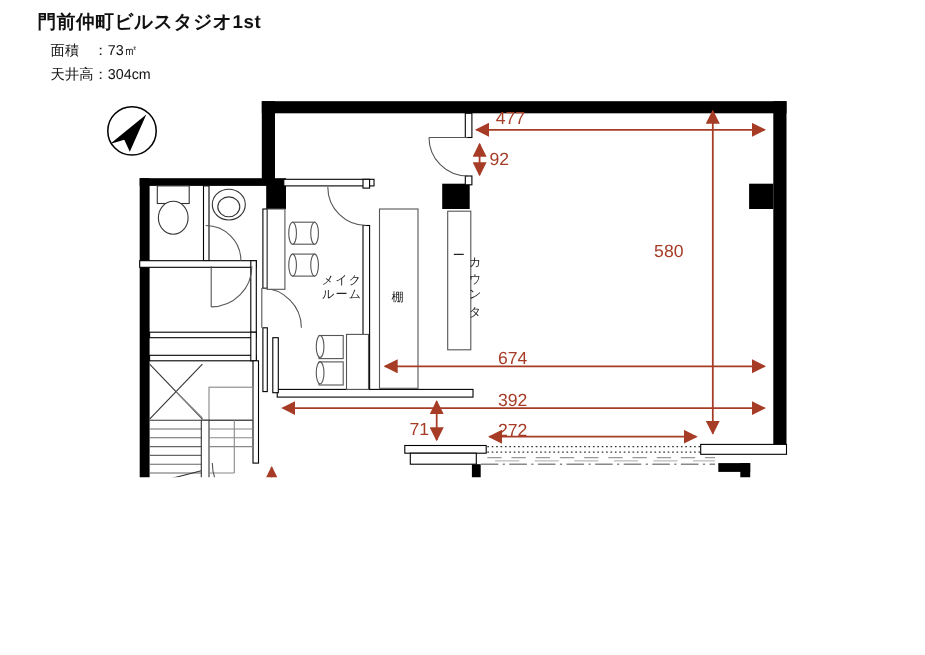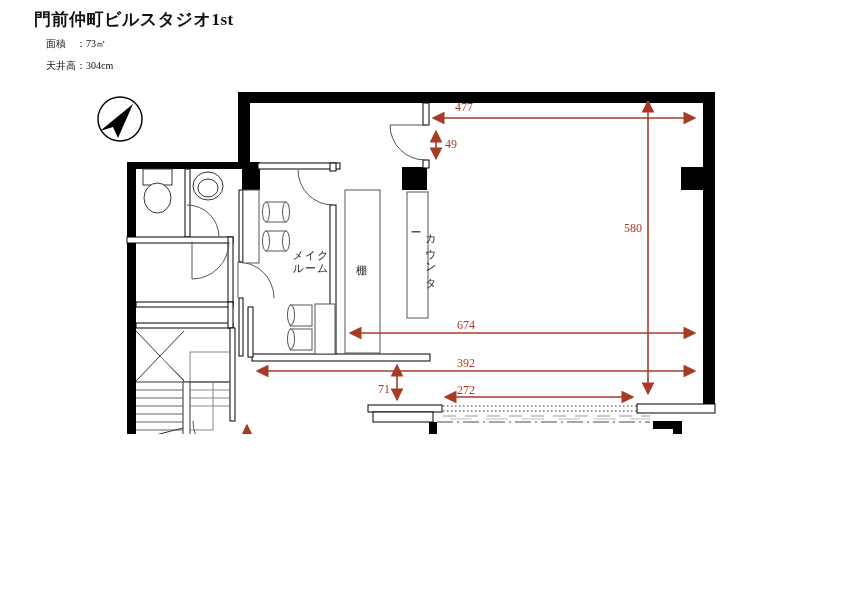--- a/index.html
+++ b/index.html
@@ -1,21 +1,21 @@
 <!DOCTYPE html>
 <html style="--accent: #a63c26;"><head>
 <meta charset="utf-8">
 <style>
   html,body{margin:0;padding:0;background:#fff;}
   .page{position:relative;width:841px;height:434px;background:#fff;overflow:hidden;
-        font-family:Liberation Serif, serif;color:#111;}
+        font-family:Liberation Sans, sans-serif;color:#111;}
   .abs{position:absolute;}
   .title{font-size:17px;font-weight:600;letter-spacing:.5px;}
-  .meta{font-size:10px;}
-  .dim{font-size:12px;color:var(--accent,#a63c26);}
+  .meta{font-size:13px;}
+  .dim{font-size:16px;color:var(--accent,#a63c26);}
   .room-label{font-size:11px;color:#222;letter-spacing:1px;}
   .center{text-align:center;}
   .right{text-align:right;}
   .vtext{writing-mode:vertical-rl;text-orientation:mixed;letter-spacing:2px;}
   svg{position:absolute;left:0;top:0;}
 </style>
 </head>
 <body>
 
 <div class="page">
@@ -160,21 +160,21 @@
   </svg>
 
   <div class="abs room-label center" style="left:284px;top:249px;width:54px;line-height:13px;">
     <div>メイク</div>
     <div>ルーム</div>
   </div>
   <div class="abs room-label center" style="left:352px;top:263px;width:20px;">棚</div>
   <div class="abs room-label vtext" style="left:408px;top:226px;height:60px;">カウンター</div>
 
   <div class="abs dim center" style="left:432px;top:100px;width:64px;">477</div>
-  <div class="abs dim" style="left:445px;top:137px;">49</div>
-  <div class="abs dim right" style="left:606px;top:221px;width:36px;">580</div>
+  <div class="abs dim" style="left:445px;top:137px;">92</div>
+  <div class="abs dim right" style="left:590px;top:221px;width:36px;text-align:center;">580</div>
   <div class="abs dim center" style="left:434px;top:318px;width:64px;text-align:center;">674</div>
   <div class="abs dim center" style="left:434px;top:356px;width:64px;">392</div>
   <div class="abs dim right" style="left:362px;top:382px;width:28px;">71</div>
   <div class="abs dim center" style="left:434px;top:383px;width:64px;">272</div>
   <div class="abs dim" style="left:254px;top:447px;">77</div>
 
 </div>
 
 </body></html>

